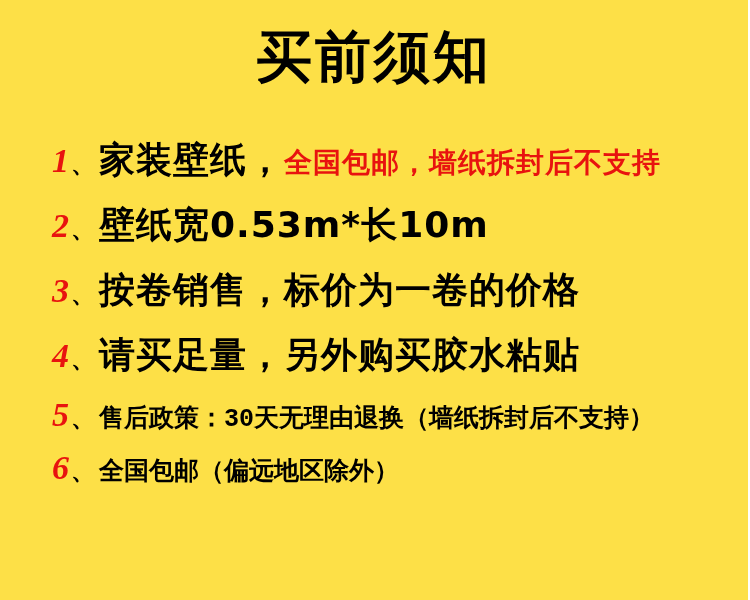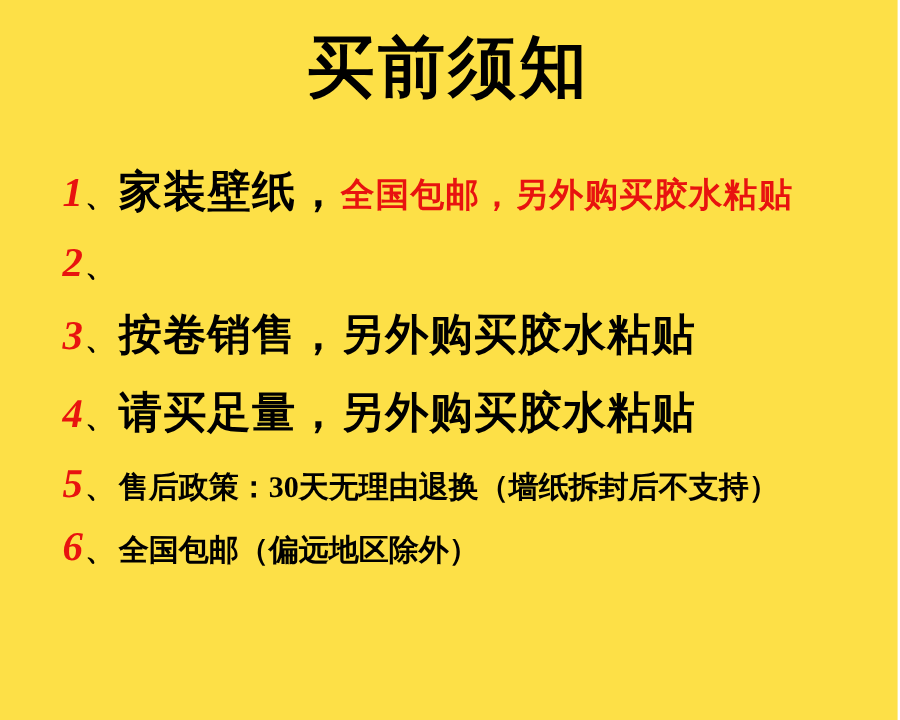--- a/index.html
+++ b/index.html
@@ -72,21 +72,21 @@
     color: #e8130f;
     font-size: 28px;
     font-weight: bold;
     font-family: "DejaVu Sans", "Liberation Sans", sans-serif;
     letter-spacing: 1px;
   }
   .txt-small {
     color: #000000;
     font-size: 25px;
     font-weight: bold;
-    font-family: Liberation Serif, serif;
+    font-family: Liberation Mono, monospace;
   }
   .note {
     color: #000000;
     font-size: 17px;
     font-weight: bold;
     font-family: "DejaVu Sans", "Liberation Sans", sans-serif;
   }
   .row-2 .num { font-size: 34px; }
   .row-5 .txt-small, .row-6 .txt-small { font-size: 25px; }
   .row-5 { margin-bottom: 15px; }
@@ -103,32 +103,33 @@
 
   <div class="title">买前须知</div>
 
   <ul class="list">
 
     <li class="row row-1">
       <span class="num">1</span>
       <span class="sep">、</span>
       <span class="txt">家装壁纸，</span>
       <span class="txt-red">全国包邮，</span>
-      <span class="txt-red">另外购买胶水粘贴</span>
+      <span class="txt-red">墙纸拆封后不支持</span>
     </li>
 
     <li class="row row-2">
       <span class="num">2</span>
       <span class="sep">、</span>
+      <span class="txt">壁纸宽0.53m*长10m</span>
     </li>
 
     <li class="row row-3">
       <span class="num">3</span>
       <span class="sep">、</span>
-      <span class="txt">按卷销售，另外购买胶水粘贴</span>
+      <span class="txt">按卷销售，标价为一卷的价格</span>
     </li>
 
     <li class="row row-4">
       <span class="num">4</span>
       <span class="sep">、</span>
       <span class="txt">请买足量，另外购买胶水粘贴</span>
     </li>
 
     <li class="row row-5">
       <span class="num">5</span>

